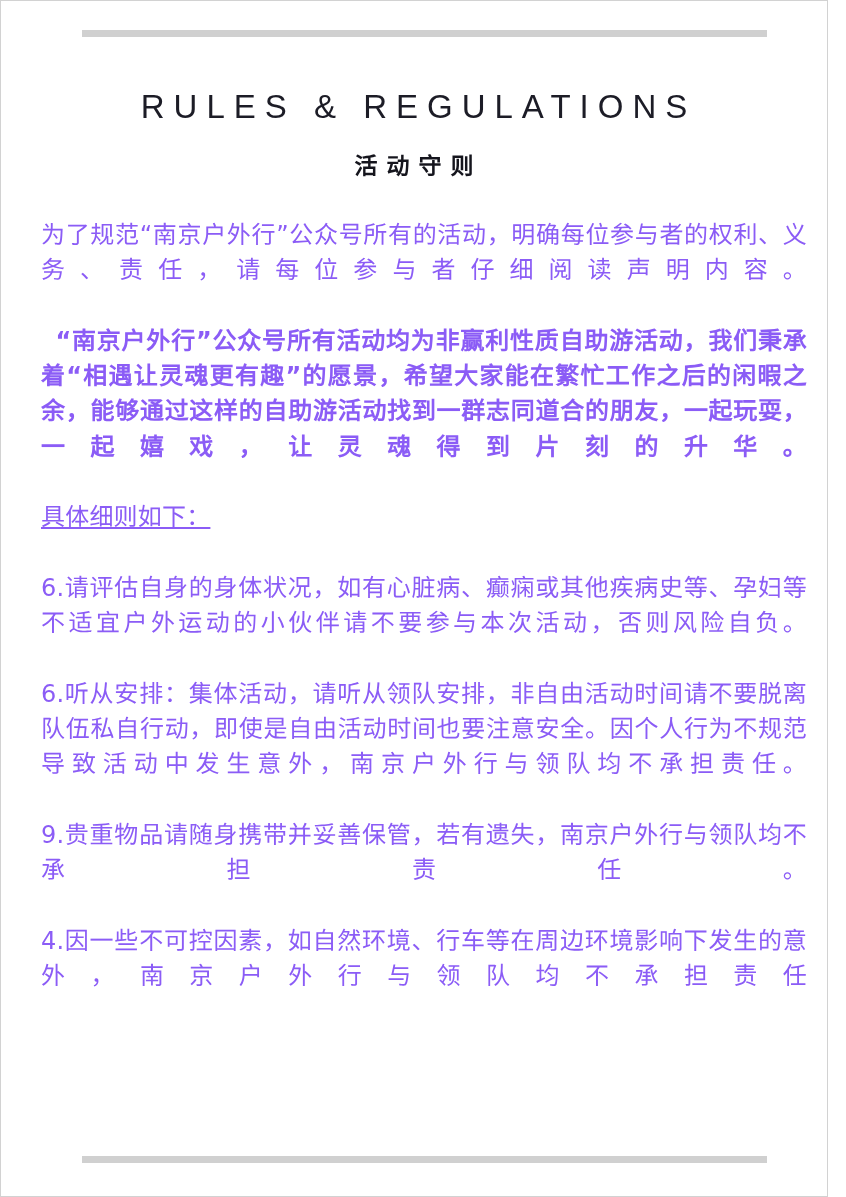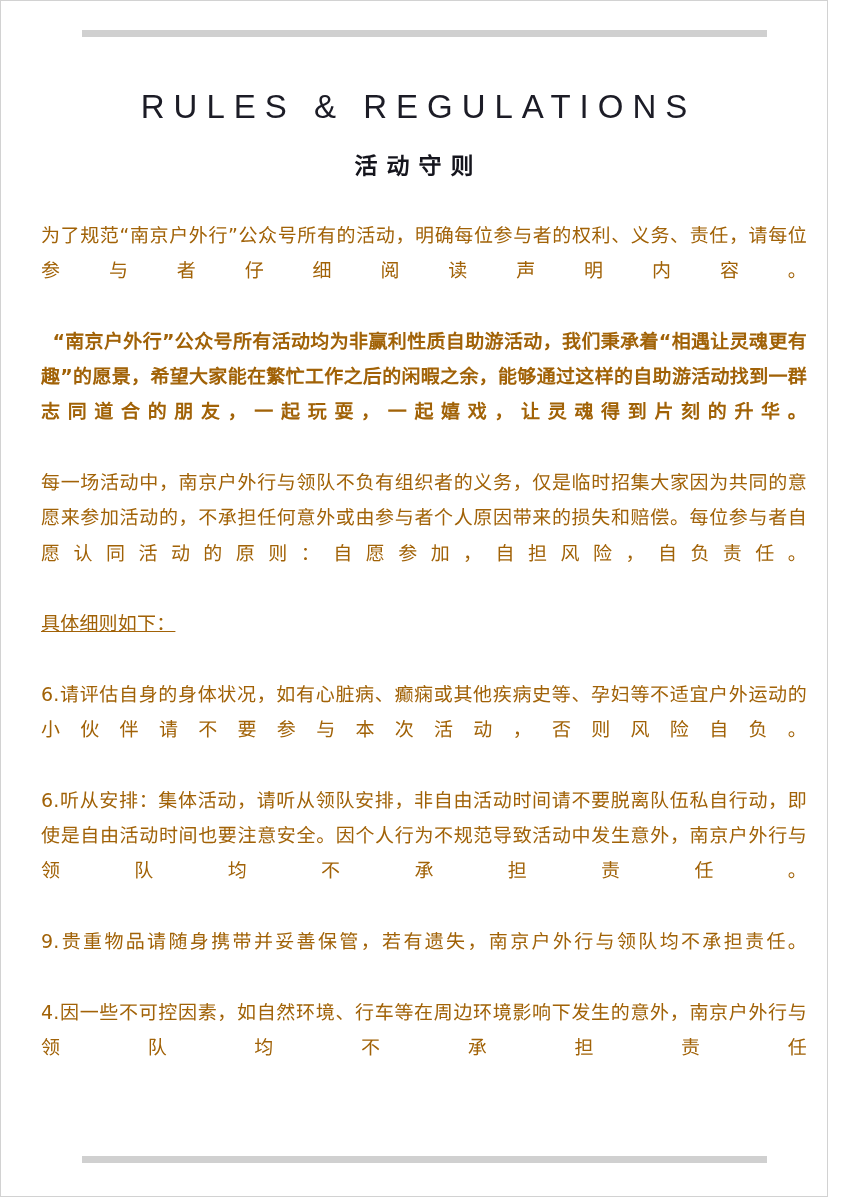--- a/index.html
+++ b/index.html
@@ -72,23 +72,23 @@
   
   .doc-body {
     position: absolute;
     left: 40px;
     top: 217px;
     width: 766px;
   }
   .para {
     margin: 0;
     font-family: "DejaVu Sans", "Liberation Sans", sans-serif;
-    font-size: 19px;
+    font-size: 24px;
     line-height: 35.3px;
-    color: #a16207;
+    color: #8b5cf6;
     text-align: justify;
     text-justify: inter-ideograph;
     letter-spacing: 0.2px;
     word-break: break-all;
   }
   .para--indent { text-indent: 0.6em; font-weight: bold; }
   .para--last   { text-align: left; text-decoration: underline; }
 
   
   .para::after {
@@ -105,21 +105,20 @@
   <div class="rule rule--top"></div>
 
   <div class="doc-header">
     <h1 class="title-en">RULES &amp; REGULATIONS</h1>
     <h2 class="title-cn">活动守则</h2>
   </div>
 
   <div class="doc-body">
     <p class="para">为了规范“南京户外行”公众号所有的活动，明确每位参与者的权利、义务、责任，请每位参与者仔细阅读声明内容。</p>
     <p class="para para--indent">“南京户外行”公众号所有活动均为非赢利性质自助游活动，我们秉承着“相遇让灵魂更有趣”的愿景，希望大家能在繁忙工作之后的闲暇之余，能够通过这样的自助游活动找到一群志同道合的朋友，一起玩耍，一起嬉戏，让灵魂得到片刻的升华。</p>
-    <p class="para">每一场活动中，南京户外行与领队不负有组织者的义务，仅是临时招集大家因为共同的意愿来参加活动的，不承担任何意外或由参与者个人原因带来的损失和赔偿。每位参与者自愿认同活动的原则：自愿参加，自担风险，自负责任。</p>
     <p class="para para--last">具体细则如下：</p>
     <p class="para">6.请评估自身的身体状况，如有心脏病、癫痫或其他疾病史等、孕妇等不适宜户外运动的小伙伴请不要参与本次活动，否则风险自负。</p>
     <p class="para">6.听从安排：集体活动，请听从领队安排，非自由活动时间请不要脱离队伍私自行动，即使是自由活动时间也要注意安全。因个人行为不规范导致活动中发生意外，南京户外行与领队均不承担责任。</p>
     <p class="para">9.贵重物品请随身携带并妥善保管，若有遗失，南京户外行与领队均不承担责任。</p>
     <p class="para">4.因一些不可控因素，如自然环境、行车等在周边环境影响下发生的意外，南京户外行与领队均不承担责任</p>
 
   </div>
 
   <div class="rule rule--bottom"></div>
 

